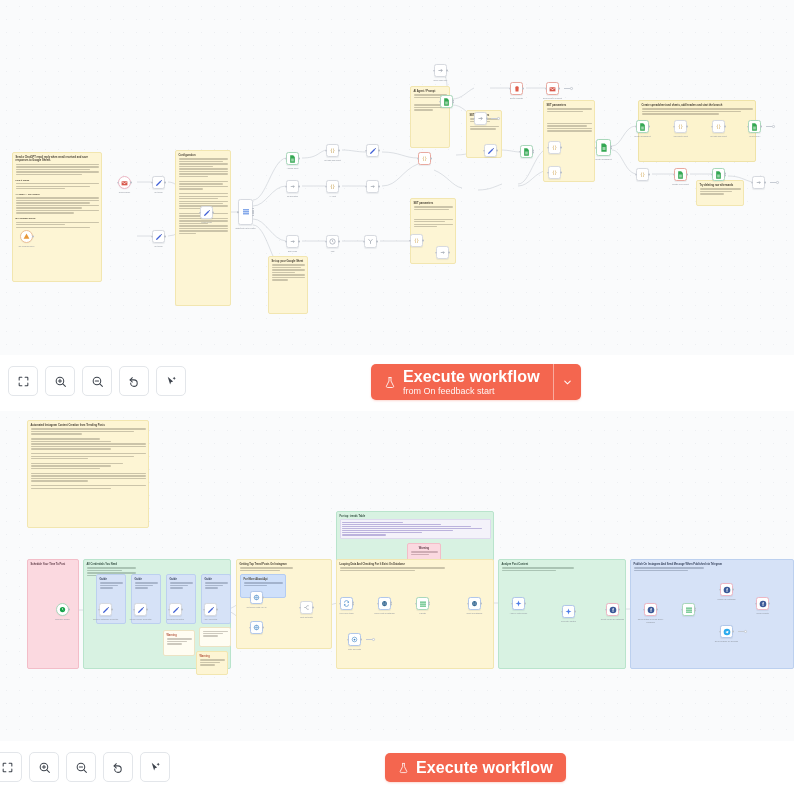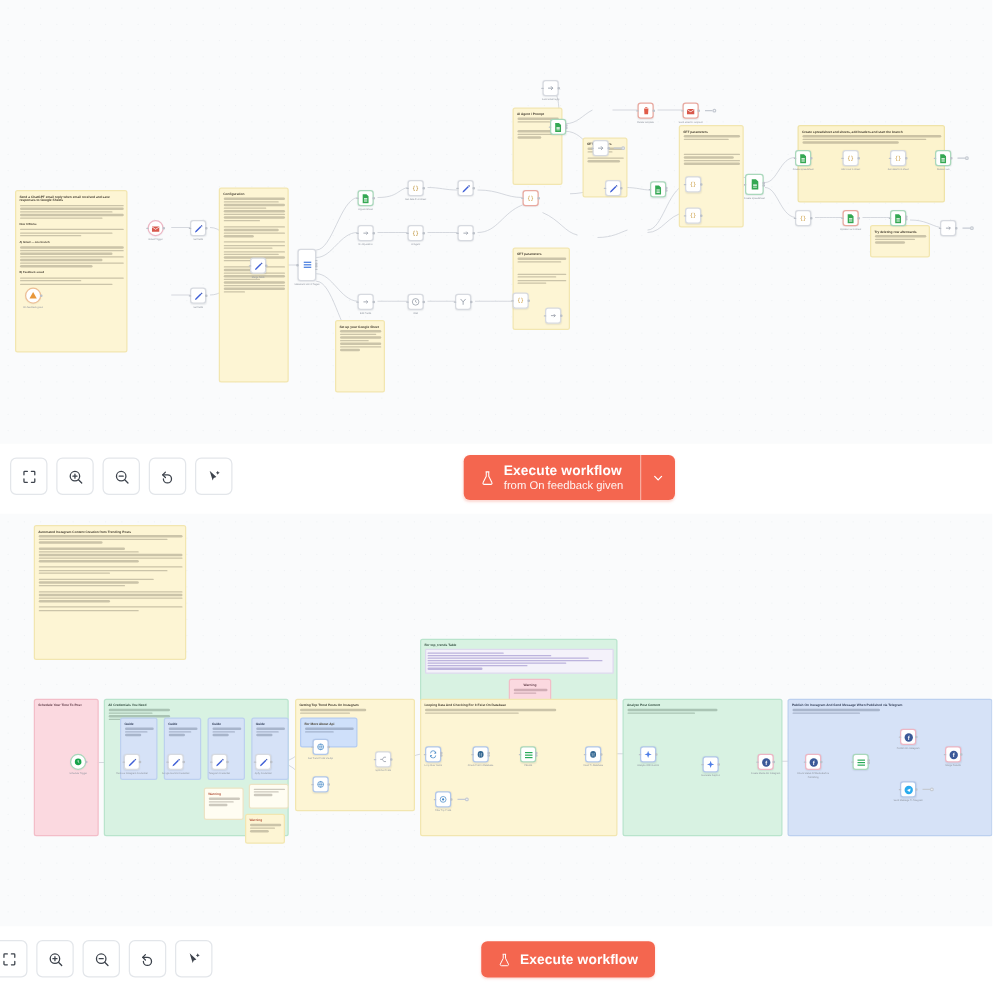--- a/index.html
+++ b/index.html
@@ -112,21 +112,21 @@
   .exec{
     position:absolute; display:flex; align-items:stretch;
     background:#f4664f; border-radius:5px; overflow:hidden;
     cursor:pointer; color:#fff;
     box-shadow:0 1px 2px rgba(244,102,79,.25);
   }
   #exec-top{ left:371px; top:364px; height:36px; }
   #exec-bottom{ left:385px; top:753px; height:29px; }
   .exec-main{ display:flex; align-items:center; gap:7px; padding:0 13px; }
   .exec-txt{ display:flex; flex-direction:column; justify-content:center; line-height:1.15; }
-  .exec-title{ font-size:11px; font-weight:bold; letter-spacing:.1px; }
+  .exec-title{ font-size:16px; font-weight:bold; letter-spacing:.1px; }
   .exec-sub{ font-size:9px; opacity:.93; }
   .exec-div{ width:1px; background:rgba(255,255,255,.45); }
   .exec-caret{ display:flex; align-items:center; padding:0 8px; }
 </style>
 </head>
 <body>
 
 <div class="page">
 
   <div class="canvas" id="canvas-top">
@@ -732,21 +732,21 @@
     </div>
   </div>
 
   <div class="exec" id="exec-top">
     <div class="exec-main">
       <svg width="12" height="13" viewBox="0 0 24 24">
         <path d="M9 2h6M10 2v7L5 19a2 2 0 002 3h10a2 2 0 002-3l-5-10V2" fill="none" stroke="#ffffff" stroke-width="1.7" stroke-linejoin="round"></path>
       </svg>
       <div class="exec-txt">
         <span class="exec-title">Execute workflow</span>
-        <span class="exec-sub">from On feedback given</span>
+        <span class="exec-sub">from On feedback start</span>
       </div>
     </div>
     <div class="exec-div"></div>
     <div class="exec-caret">
       <svg width="11" height="11" viewBox="0 0 24 24">
         <path d="M6 9l6 6 6-6" fill="none" stroke="#ffffff" stroke-width="2.2" stroke-linecap="round"></path>
       </svg>
     </div>
   </div>
 

